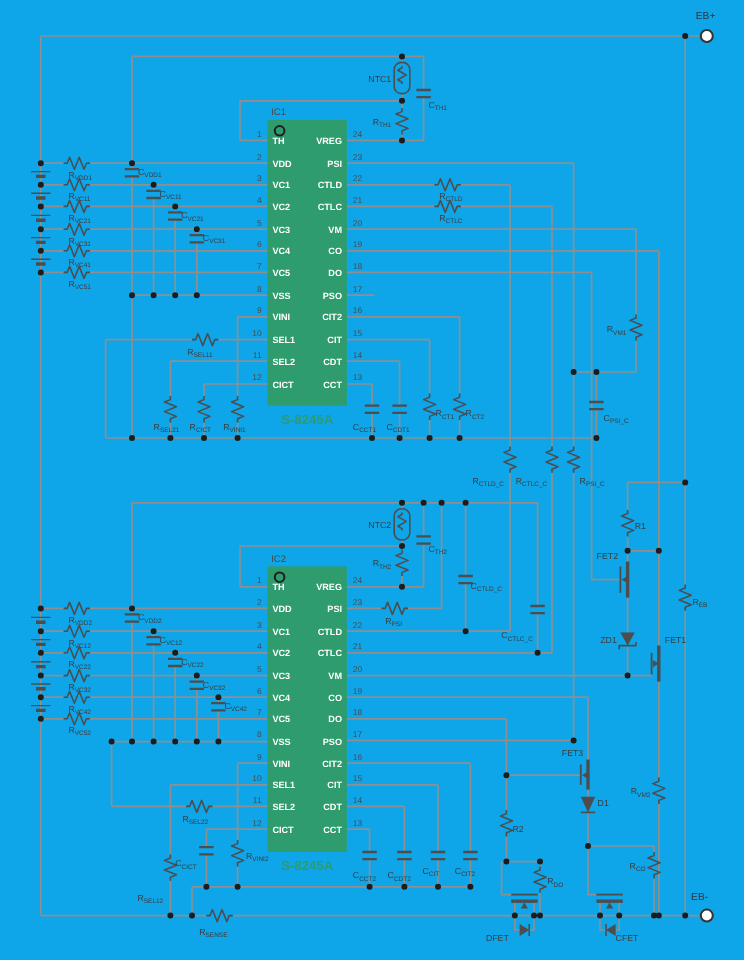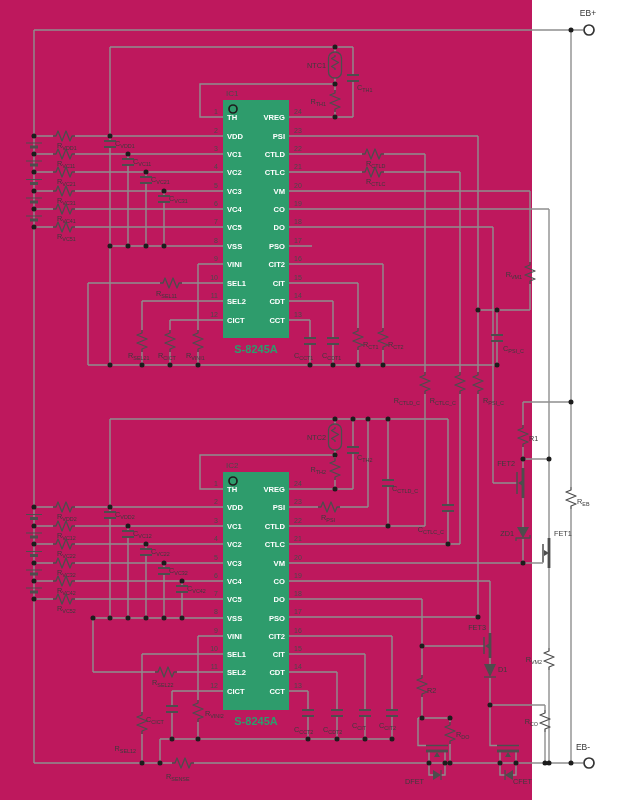--- a/index.html
+++ b/index.html
@@ -1,16 +1,16 @@
 <!DOCTYPE html>
 <html><head>
 <meta charset="utf-8">
 <style>
   html,body{margin:0;padding:0;background:#fff;}
-  .stage{width:532px;height:800px;position:relative;background:#be185d;font-family:"Liberation Sans",sans-serif;}
+  .stage{width:620px;height:800px;position:relative;background:#0ea5e9;font-family:"Liberation Sans",sans-serif;}
   .wire{stroke:#8f8f8f;stroke-width:1.4;fill:none;}
   .comp{stroke:#4d4d4d;stroke-width:1.3;fill:none;stroke-linejoin:round;}
   .cap{stroke:#4d4d4d;stroke-width:1.9;fill:none;}
   .bar{stroke:#4d4d4d;stroke-width:2.8;fill:none;}
   .gbar{stroke:#4d4d4d;stroke-width:1.5;fill:none;}
   .cellL{stroke:#4d4d4d;stroke-width:1.2;}
   .cellS{stroke:#4d4d4d;stroke-width:2.8;}
   .dots{stroke:#1c1c1c;stroke-width:5;stroke-linecap:round;fill:none;}
   .fillc{fill:#4d4d4d;stroke:none;}
   .icbody{fill:#2E9C6C;stroke:none;}

